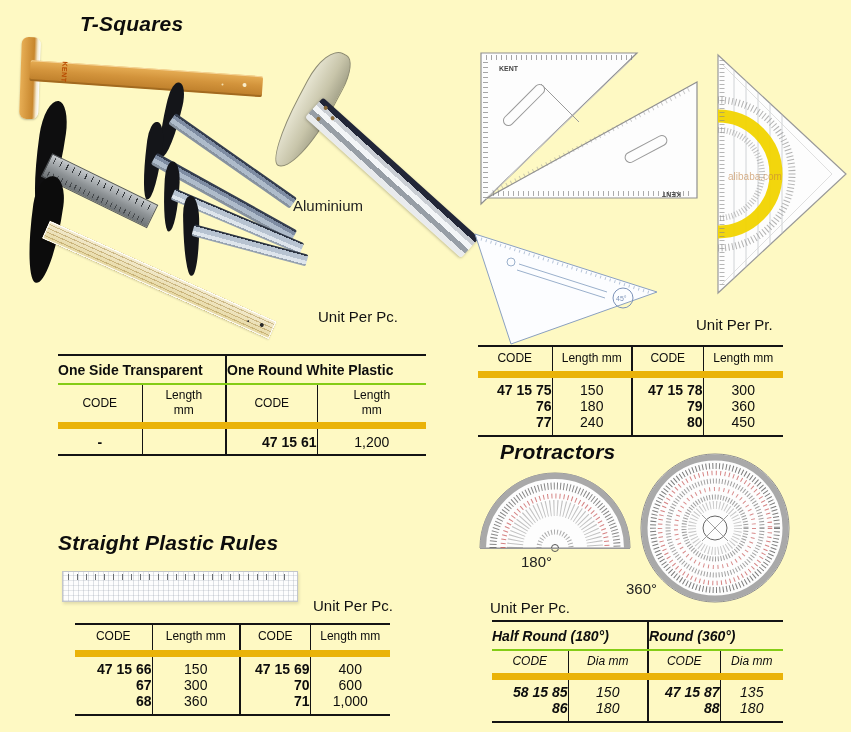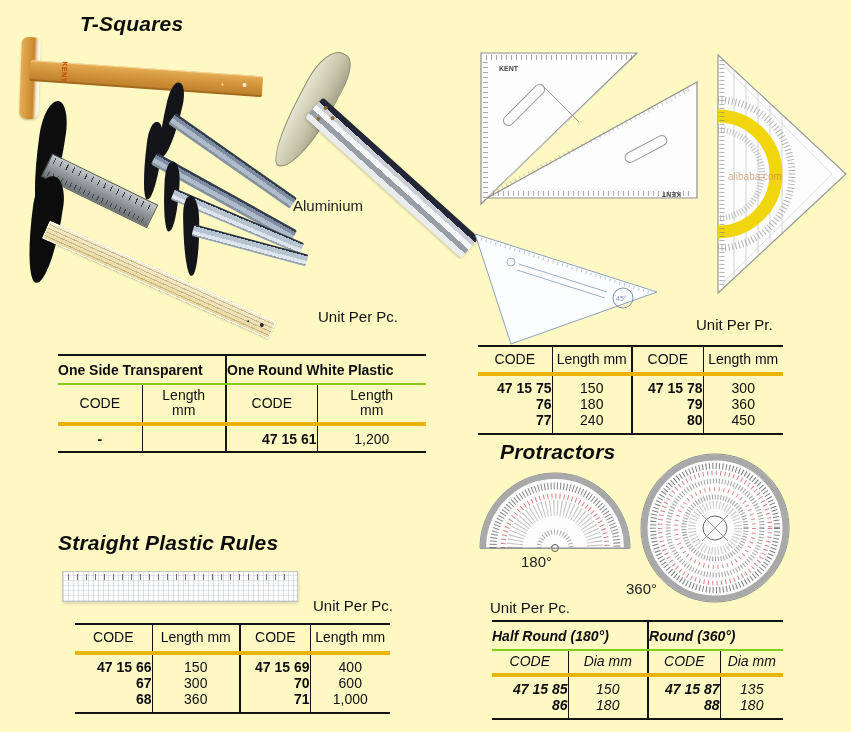--- a/index.html
+++ b/index.html
@@ -10,21 +10,21 @@
   .sec-title{position:absolute;font-style:italic;font-weight:bold;font-size:21px;letter-spacing:.2px;color:#0d0d0d;white-space:nowrap;}
   .unit-label{position:absolute;font-size:15px;color:#111;white-space:nowrap;}
   .img-label{position:absolute;font-size:15px;color:#222;white-space:nowrap;}
 
   
   table.cat{position:absolute;border-collapse:collapse;table-layout:fixed;
             border-top:2px solid #141414;border-bottom:2px solid #141414;
             font-size:14px;color:#0d0d0d;}
   table.cat th,table.cat td{padding:0;vertical-align:top;}
   tr.gh-row th{font-weight:bold;font-size:14px;text-align:left;height:27px;vertical-align:middle;border-bottom:2px solid #84cc16;}
-  tr.ch-row th{font-weight:normal;font-size:14px;text-align:center;border-bottom:4px solid #eab308;vertical-align:middle;white-space:pre-line;line-height:15px;padding:3px 0 4px;}
+  tr.ch-row th{font-weight:normal;font-size:12px;text-align:center;border-bottom:7px solid #eab308;vertical-align:middle;white-space:pre-line;line-height:15px;padding:3px 0 4px;}
   td.code{font-weight:bold;text-align:right;padding-right:10px;white-space:pre-line;line-height:16px;}
   td.val{text-align:center;white-space:pre-line;line-height:16px;}
   tr.body-row td{padding-top:4px;padding-bottom:5px;}
   tr.ft-row td{border-top:2px solid #141414;height:25px;vertical-align:middle;padding-top:0;padding-bottom:0;}
   td.dash{text-align:center;font-weight:bold;}
   .bL{border-left:1px solid #141414;}
   .bL2{border-left:2px solid #141414;}
 
   
   .tsq{position:absolute;transform-origin:0 50%;}
@@ -322,21 +322,21 @@
       <th colspan="2">Half Round (180°)</th>
       <th colspan="2" class="bL2">Round (360°)</th>
     </tr>
     <tr class="ch-row" style="height:24px;">
       <th>CODE</th>
       <th class="bL">Dia mm</th>
       <th class="bL2">CODE</th>
       <th class="bL">Dia mm</th>
     </tr>
     <tr class="body-row">
-      <td class="code">47 15 85
+      <td class="code">58 15 85
 86</td>
       <td class="val bL">150
 180</td>
       <td class="code bL2">47 15 87
 88</td>
       <td class="val bL">135
 180</td>
     </tr>
   </tbody>
     </table>

